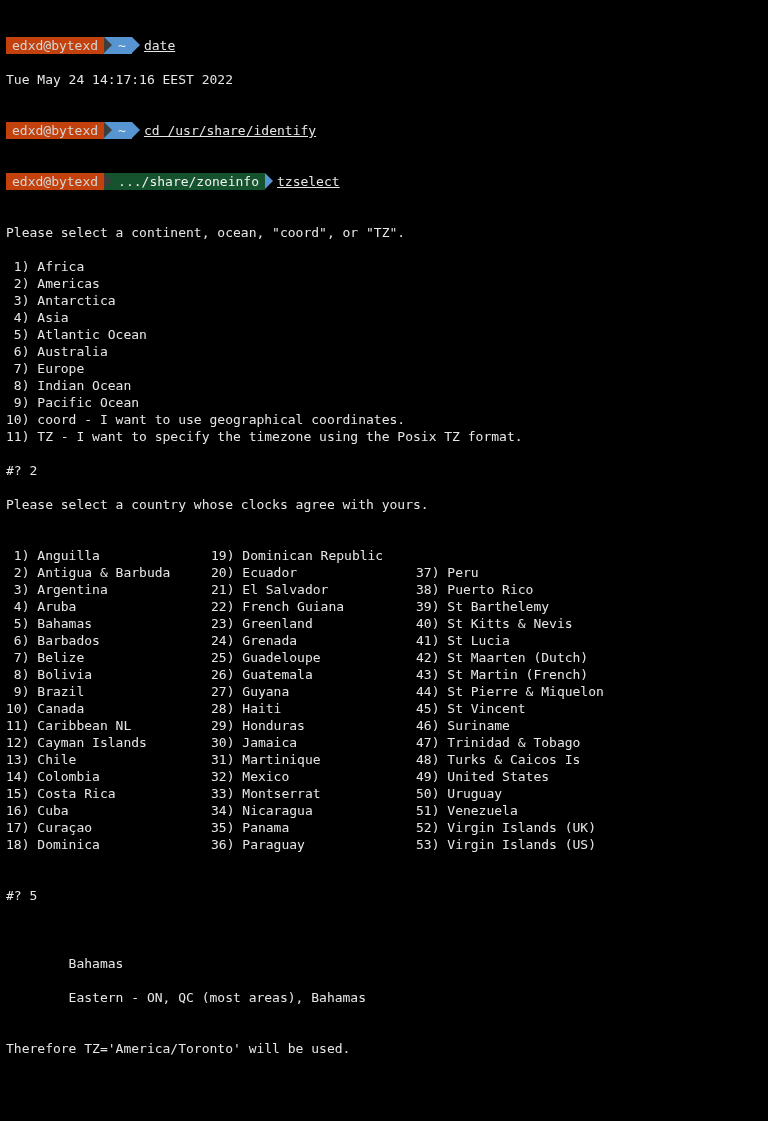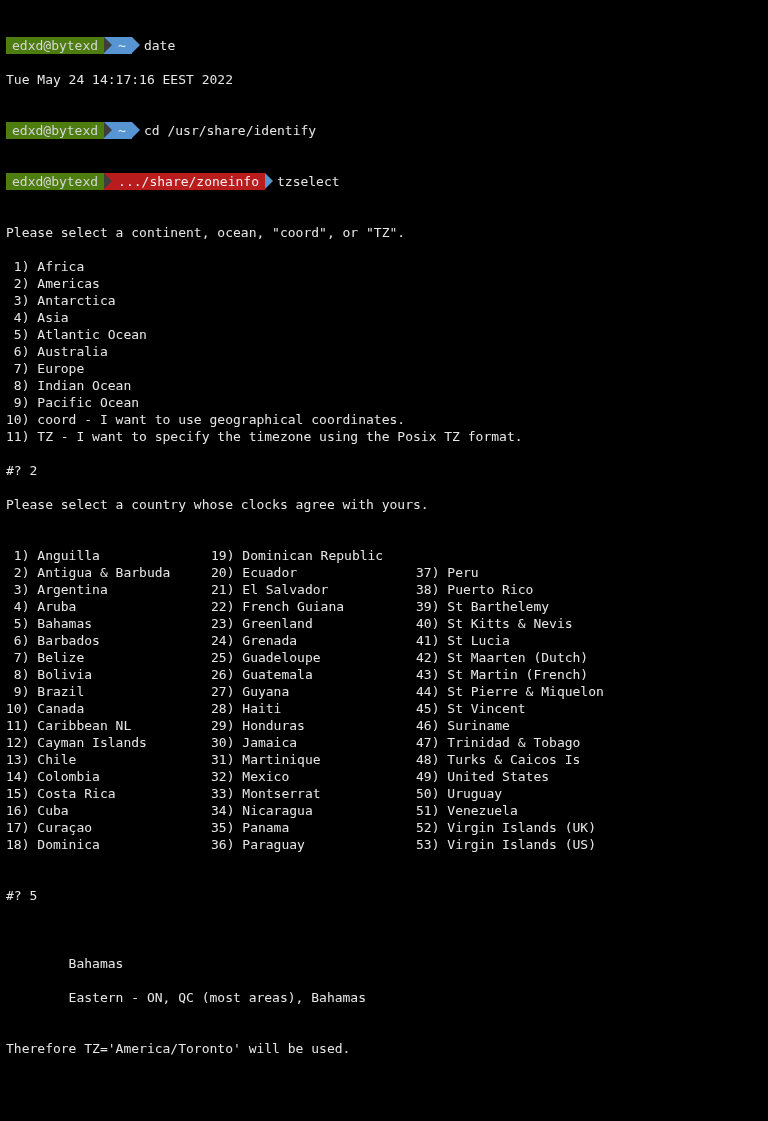--- a/index.html
+++ b/index.html
@@ -28,27 +28,27 @@
   .seg::after {
     content: "";
     position: absolute;
     right: -8px;
     top: 0;
     width: 0;
     height: 0;
     border-top: 8.5px solid transparent;
     border-bottom: 8.5px solid transparent;
   }
-  .seg-user { background: #4d7c0f; color: #d6d6d6; text-align: right; }
+  .seg-user { background: #c2410c; color: #d6d6d6; text-align: right; }
   .seg-user::after { border-left: 8px solid #3e3e3e; z-index: 2; }
-  .seg-path { background: #b91c1c; color: #f0f0f0; padding-left: 14px; }
+  .seg-path { background: #14532d; color: #f0f0f0; padding-left: 14px; }
   .seg-path::after { border-left: 8px solid #5695d1; z-index: 1; }
   .seg-home { background: #5695d1; color: #f0f0f0; padding-left: 14px; }
   .seg-home::after { border-left: 8px solid #5695d1; z-index: 1; }
-  .cmd { color: #e6e6e6; padding-left: 12px; line-height: 17px; }
+  .cmd { color: #e6e6e6; padding-left: 12px; line-height: 17px; text-decoration: underline; }
   .out { color: #e6e6e6; }
   .cols { display: flex; align-items: flex-end; }
   .col { min-width: 205px; }
   .col .line { white-space: pre; }
 </style>
 </head>
 <body>
 
 <div class="term">
 

